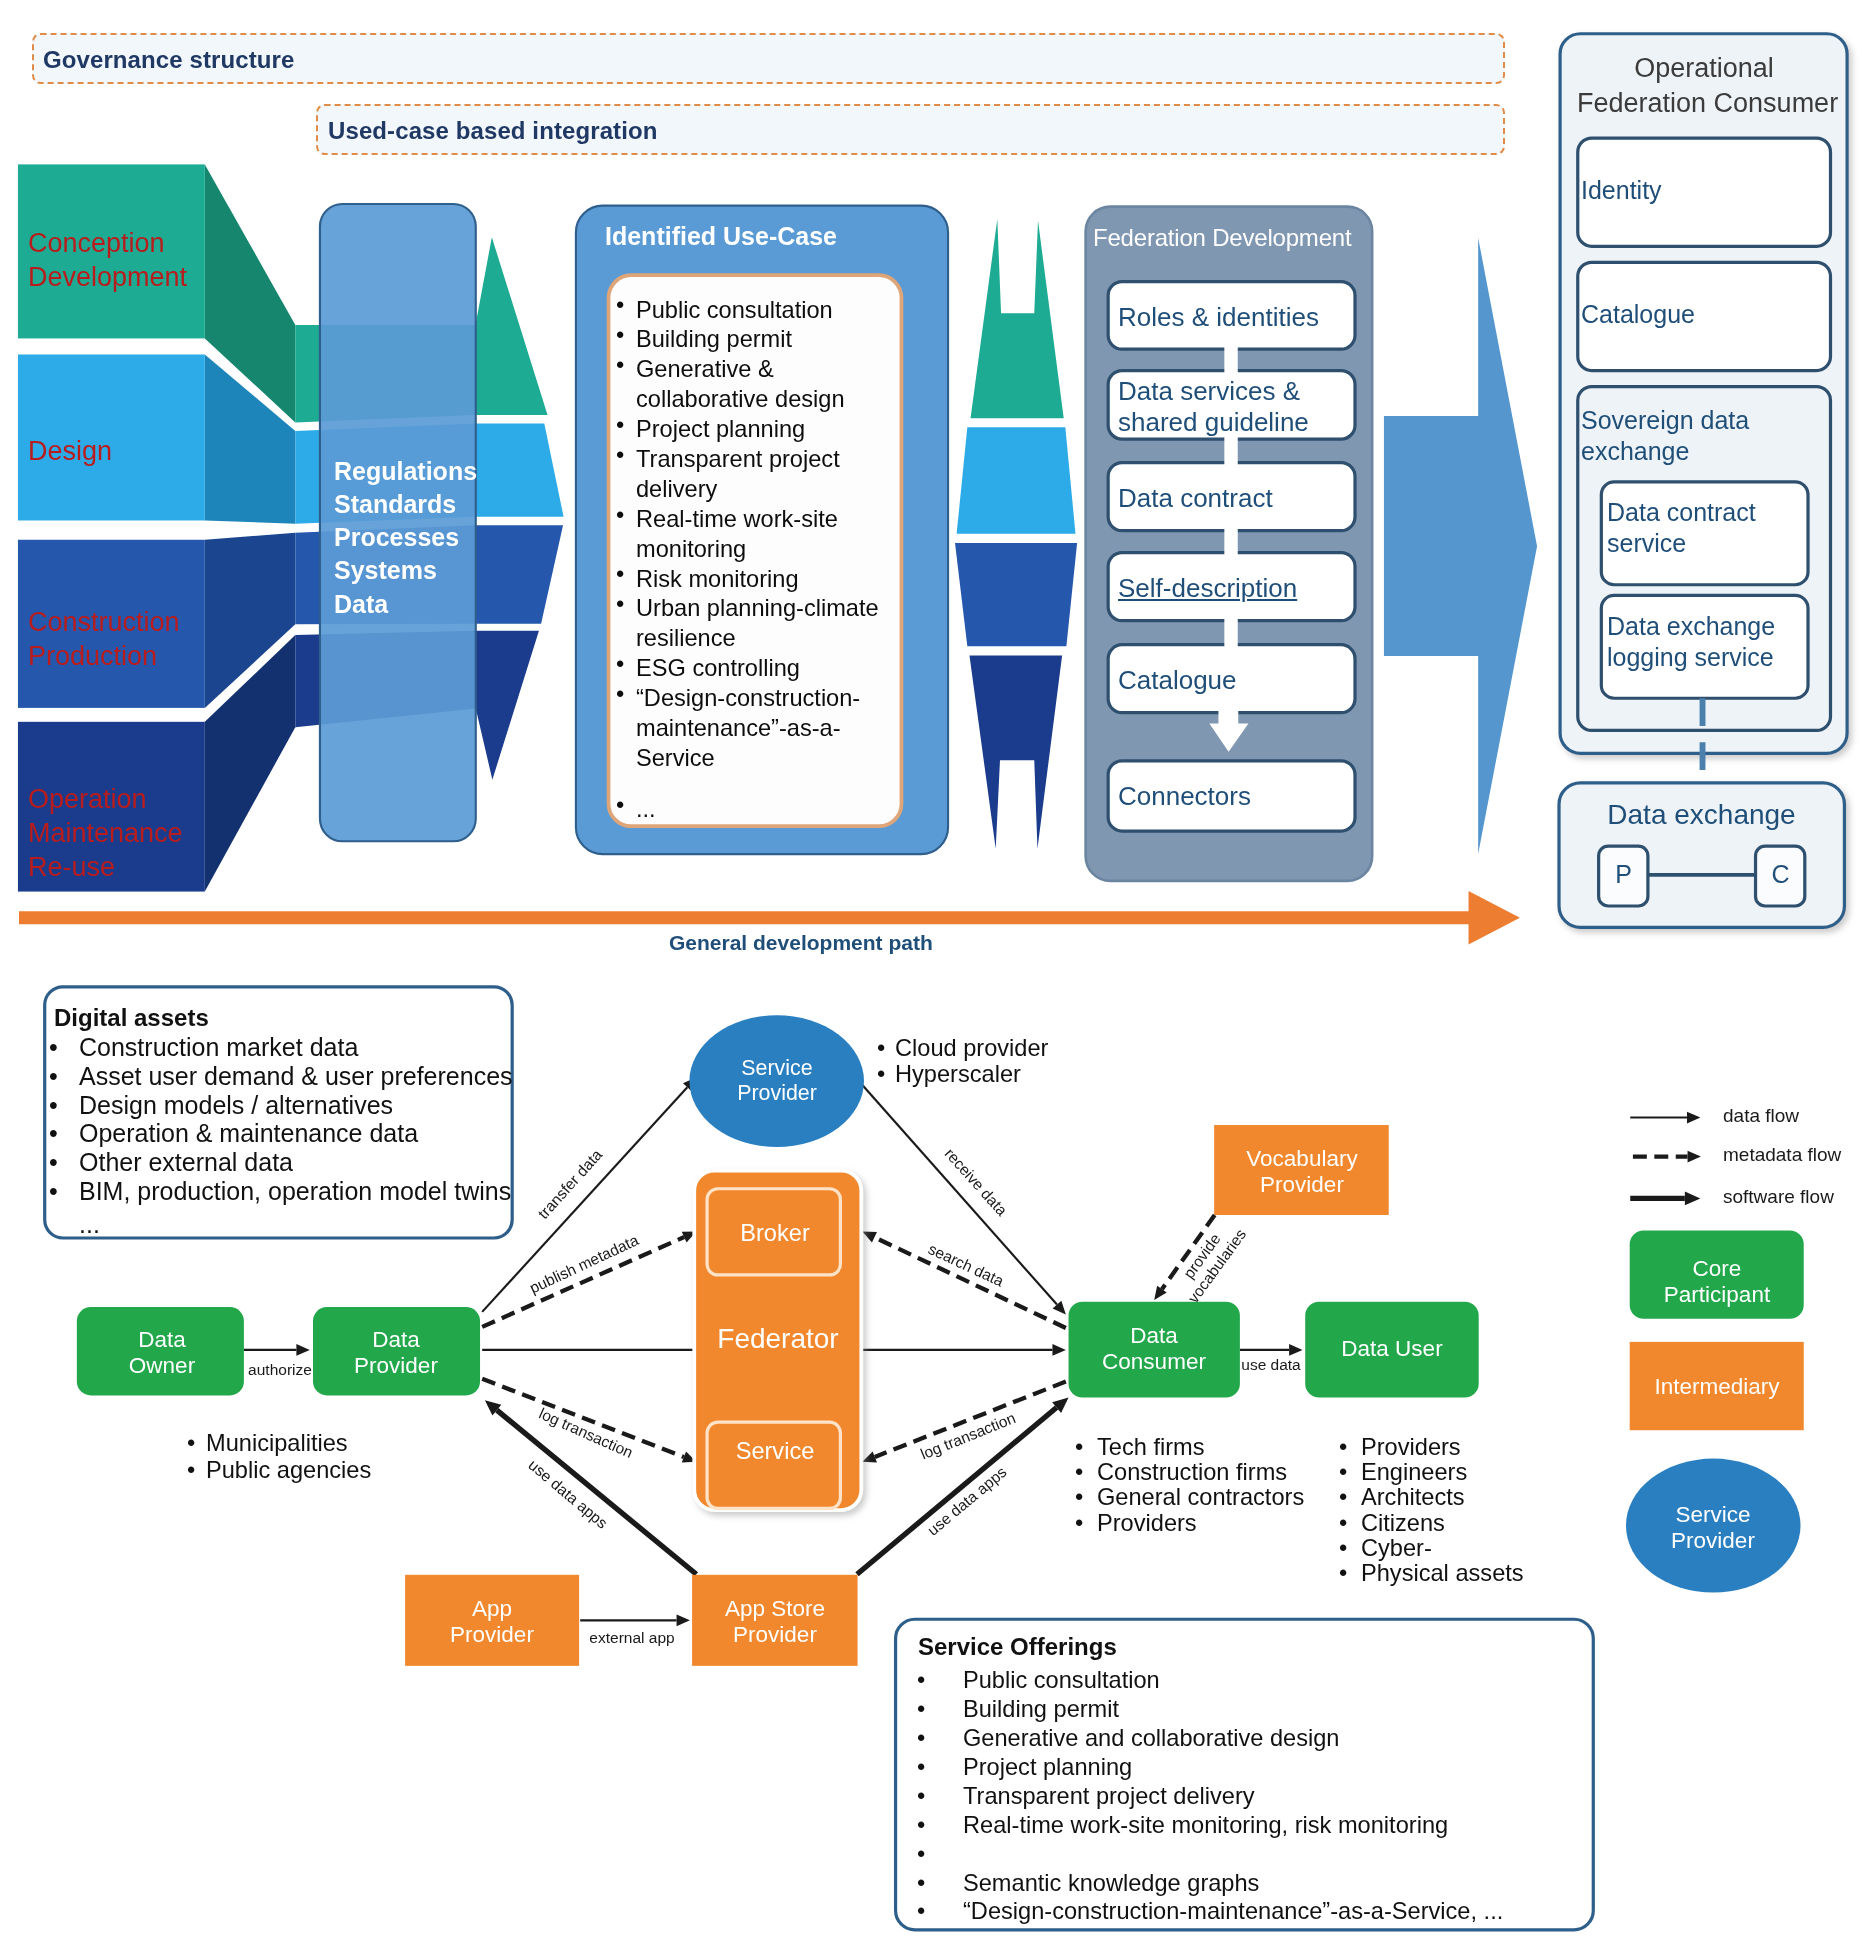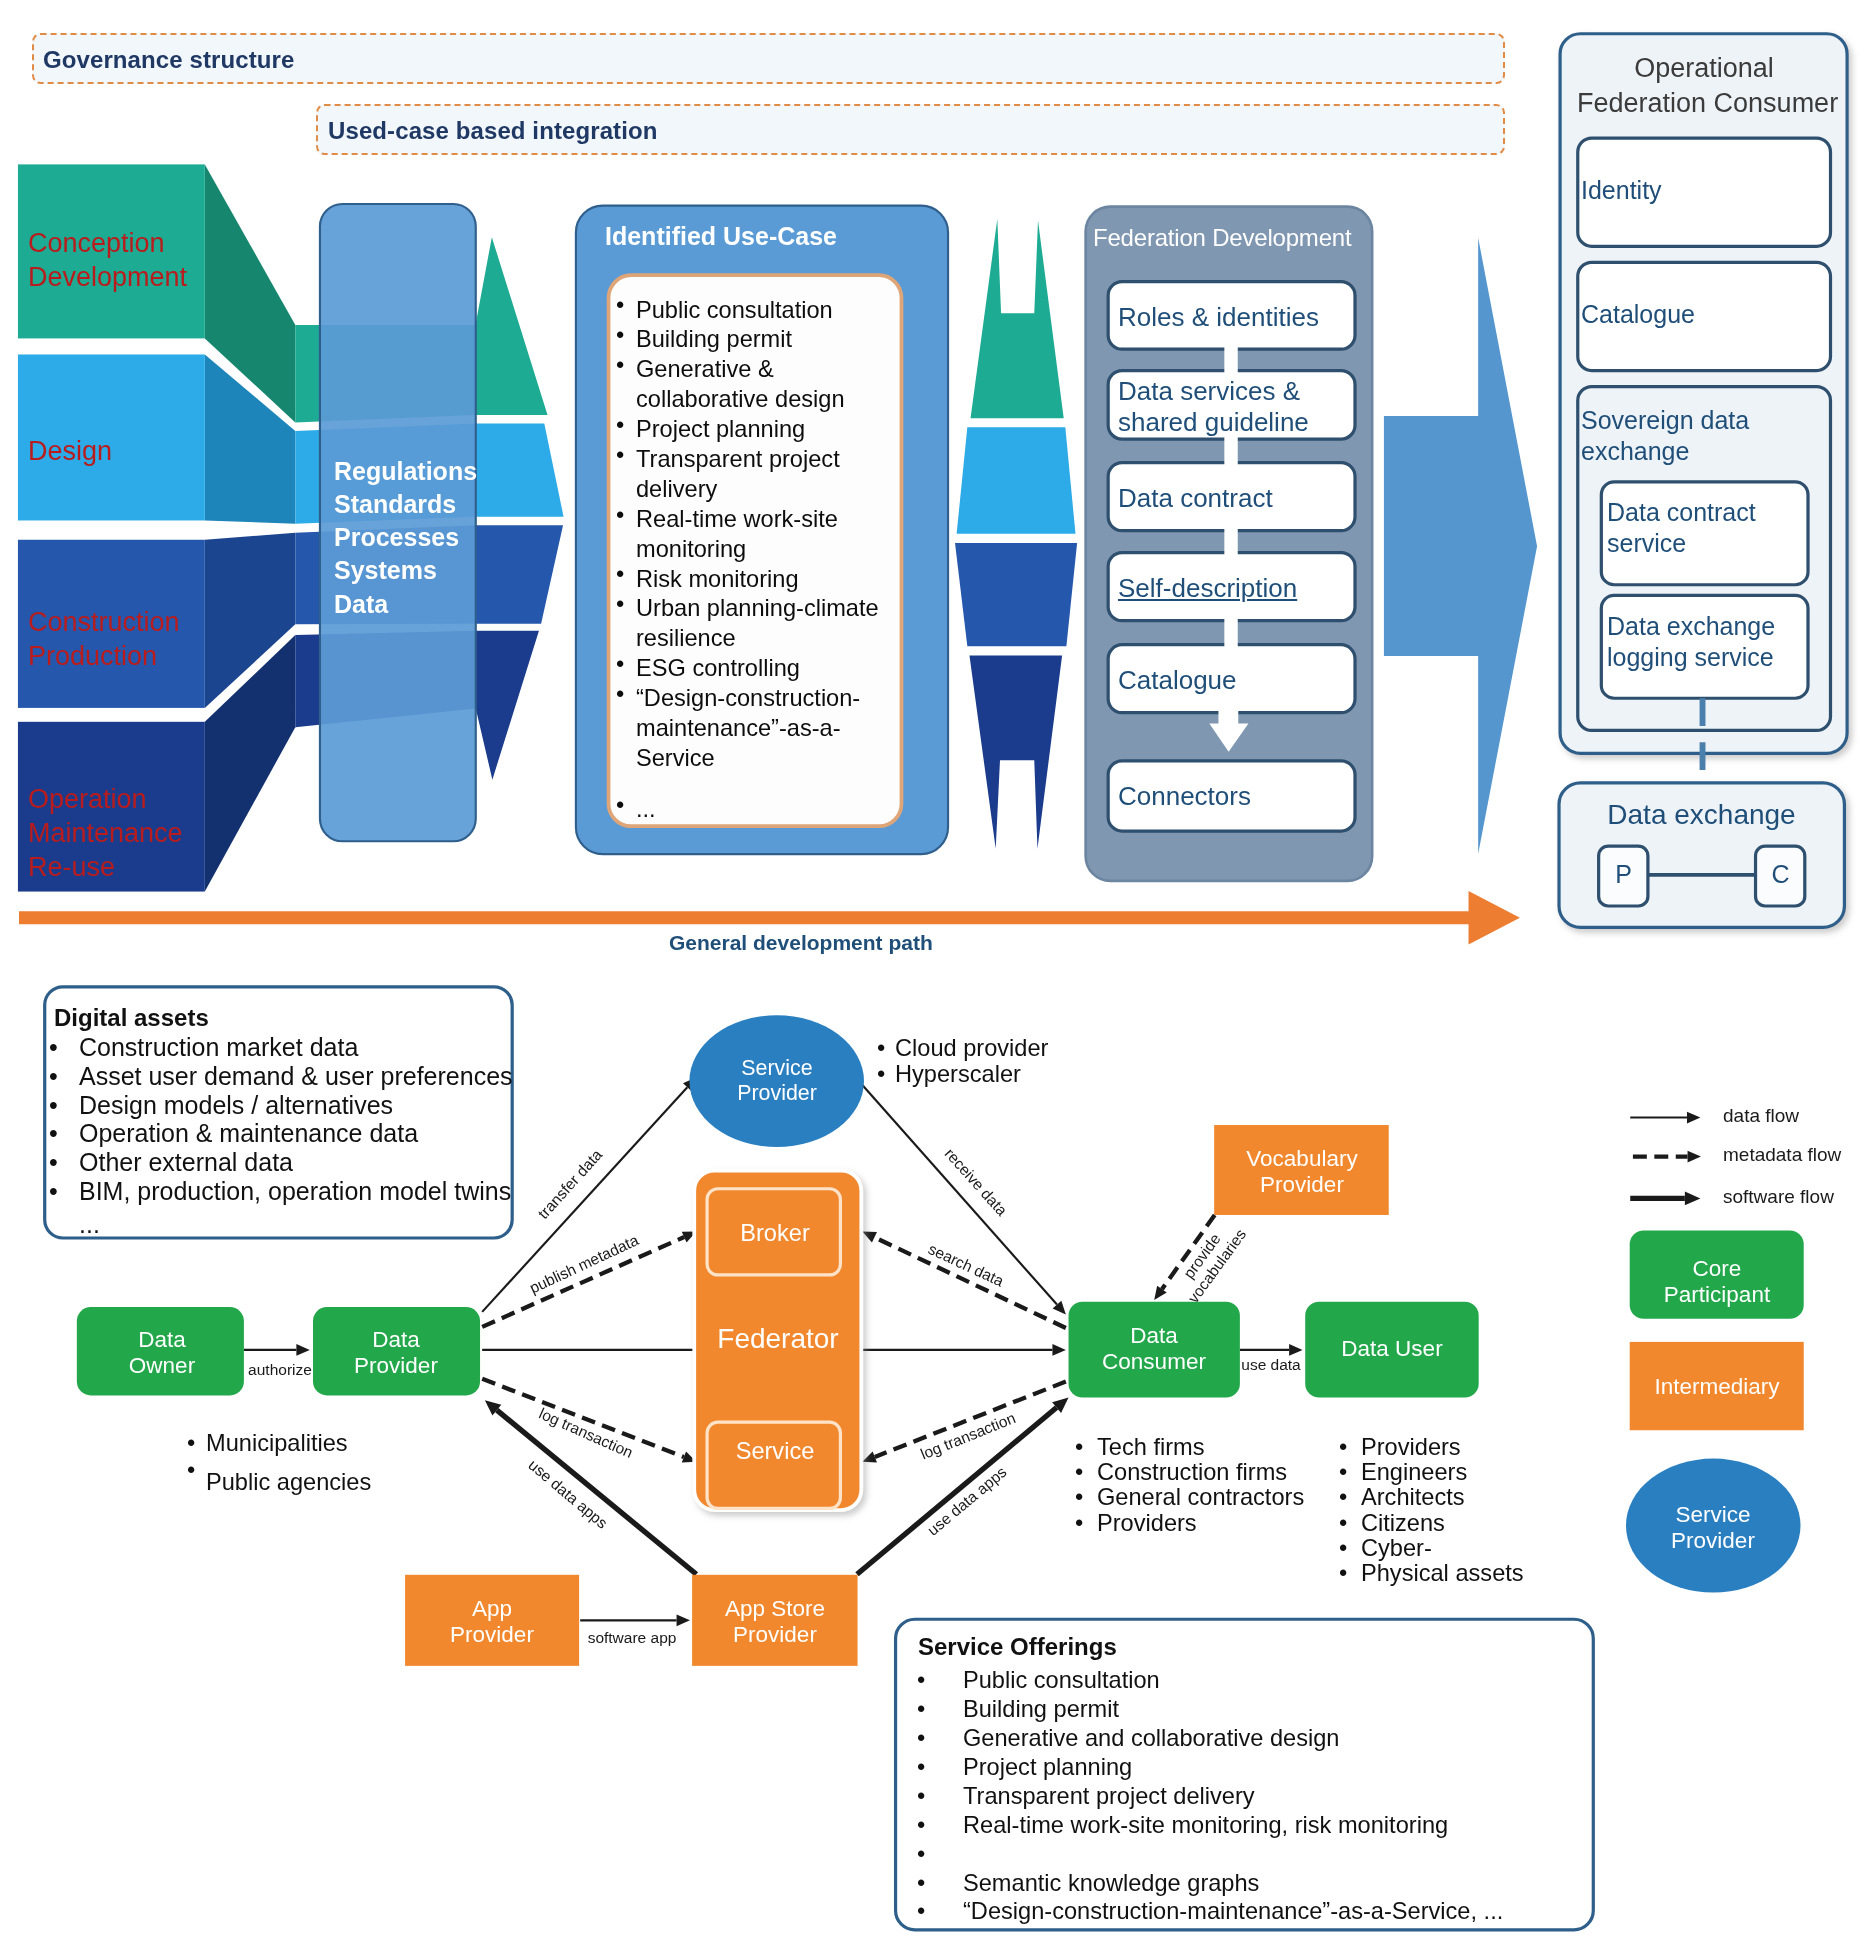--- a/index.html
+++ b/index.html
@@ -208,21 +208,21 @@
 Provider</div>
 <div class="nodelbl" style="left:1020px;top:1323px;font-size:22.5px;line-height:26px;width:268px;">Data
 Consumer</div>
 <div class="nodelbl" style="left:1258px;top:1336px;font-size:22.5px;line-height:26px;width:268px;">Data User</div>
 <div class="nodelbl" style="left:358px;top:1596px;font-size:22.5px;line-height:26px;width:268px;">App
 Provider</div>
 <div class="nodelbl" style="left:641px;top:1596px;font-size:22.5px;line-height:26px;width:268px;">App Store
 Provider</div>
 <div class="edgelbl" style="left:280px;top:1370px;font-size:15.5px;transform:translate(-50%,-50%);">authorize</div>
 <div class="edgelbl" style="left:1271px;top:1365px;font-size:15.5px;transform:translate(-50%,-50%);">use data</div>
-<div class="edgelbl" style="left:632px;top:1638px;font-size:15.5px;transform:translate(-50%,-50%);">software app</div>
+<div class="edgelbl" style="left:632px;top:1638px;font-size:15.5px;transform:translate(-50%,-50%);">external app</div>
 <div class="edgelbl" style="left:570px;top:1184px;font-size:15.5px;transform:translate(-50%,-50%) rotate(-48deg);">transfer data</div>
 <div class="edgelbl" style="left:584px;top:1264px;font-size:15.5px;transform:translate(-50%,-50%) rotate(-25deg);">publish metadata</div>
 <div class="edgelbl" style="left:586px;top:1433px;font-size:15.5px;transform:translate(-50%,-50%) rotate(24deg);">log transaction</div>
 <div class="edgelbl" style="left:568px;top:1494px;font-size:15.5px;transform:translate(-50%,-50%) rotate(40deg);">use data apps</div>
 <div class="edgelbl" style="left:976px;top:1182px;font-size:15.5px;transform:translate(-50%,-50%) rotate(48deg);">receive data</div>
 <div class="edgelbl" style="left:966px;top:1265px;font-size:15.5px;transform:translate(-50%,-50%) rotate(25deg);">search data</div>
 <div class="edgelbl" style="left:968px;top:1436px;font-size:15.5px;transform:translate(-50%,-50%) rotate(-22deg);">log transaction</div>
 <div class="edgelbl" style="left:967px;top:1501px;font-size:15.5px;transform:translate(-50%,-50%) rotate(-40deg);">use data apps</div>
 <div class="edgelbl" style="left:1202px;top:1256px;font-size:15.5px;transform:translate(-50%,-50%) rotate(-54deg);">provide</div>
 <div class="edgelbl" style="left:1217px;top:1266px;font-size:15.5px;transform:translate(-50%,-50%) rotate(-54deg);">vocabularies</div>
@@ -258,21 +258,21 @@
 <div class="bul" style="left:963px;top:1869px;font-size:23.6px;">Semantic knowledge graphs</div>
 <div class="bul" style="left:917px;top:1897px;font-size:23.6px;">•</div>
 <div class="bul" style="left:963px;top:1897px;font-size:23.6px;">“Design-construction-maintenance”-as-a-Service, ...</div>
 <div class="bul" style="left:877px;top:1034px;font-size:23.6px;">•</div>
 <div class="bul" style="left:895px;top:1034px;font-size:23.6px;">Cloud provider</div>
 <div class="bul" style="left:877px;top:1060px;font-size:23.6px;">•</div>
 <div class="bul" style="left:895px;top:1060px;font-size:23.6px;">Hyperscaler</div>
 <div class="bul" style="left:187px;top:1429px;font-size:23.6px;">•</div>
 <div class="bul" style="left:206px;top:1429px;font-size:23.6px;">Municipalities</div>
 <div class="bul" style="left:187px;top:1456px;font-size:23.6px;">•</div>
-<div class="bul" style="left:206px;top:1456px;font-size:23.6px;margin-top:12px;">Public agencies</div>
+<div class="bul" style="left:206px;top:1456px;font-size:23.6px;">Public agencies</div>
 <div class="bul" style="left:1075px;top:1433px;font-size:23.6px;">•</div>
 <div class="bul" style="left:1097px;top:1433px;font-size:23.6px;">Tech firms</div>
 <div class="bul" style="left:1075px;top:1458px;font-size:23.6px;">•</div>
 <div class="bul" style="left:1097px;top:1458px;font-size:23.6px;">Construction firms</div>
 <div class="bul" style="left:1075px;top:1483px;font-size:23.6px;">•</div>
 <div class="bul" style="left:1097px;top:1483px;font-size:23.6px;">General contractors</div>
 <div class="bul" style="left:1075px;top:1509px;font-size:23.6px;">•</div>
 <div class="bul" style="left:1097px;top:1509px;font-size:23.6px;">Providers</div>
 <div class="bul" style="left:1339px;top:1433px;font-size:23.6px;">•</div>
 <div class="bul" style="left:1361px;top:1433px;font-size:23.6px;">Providers</div>

